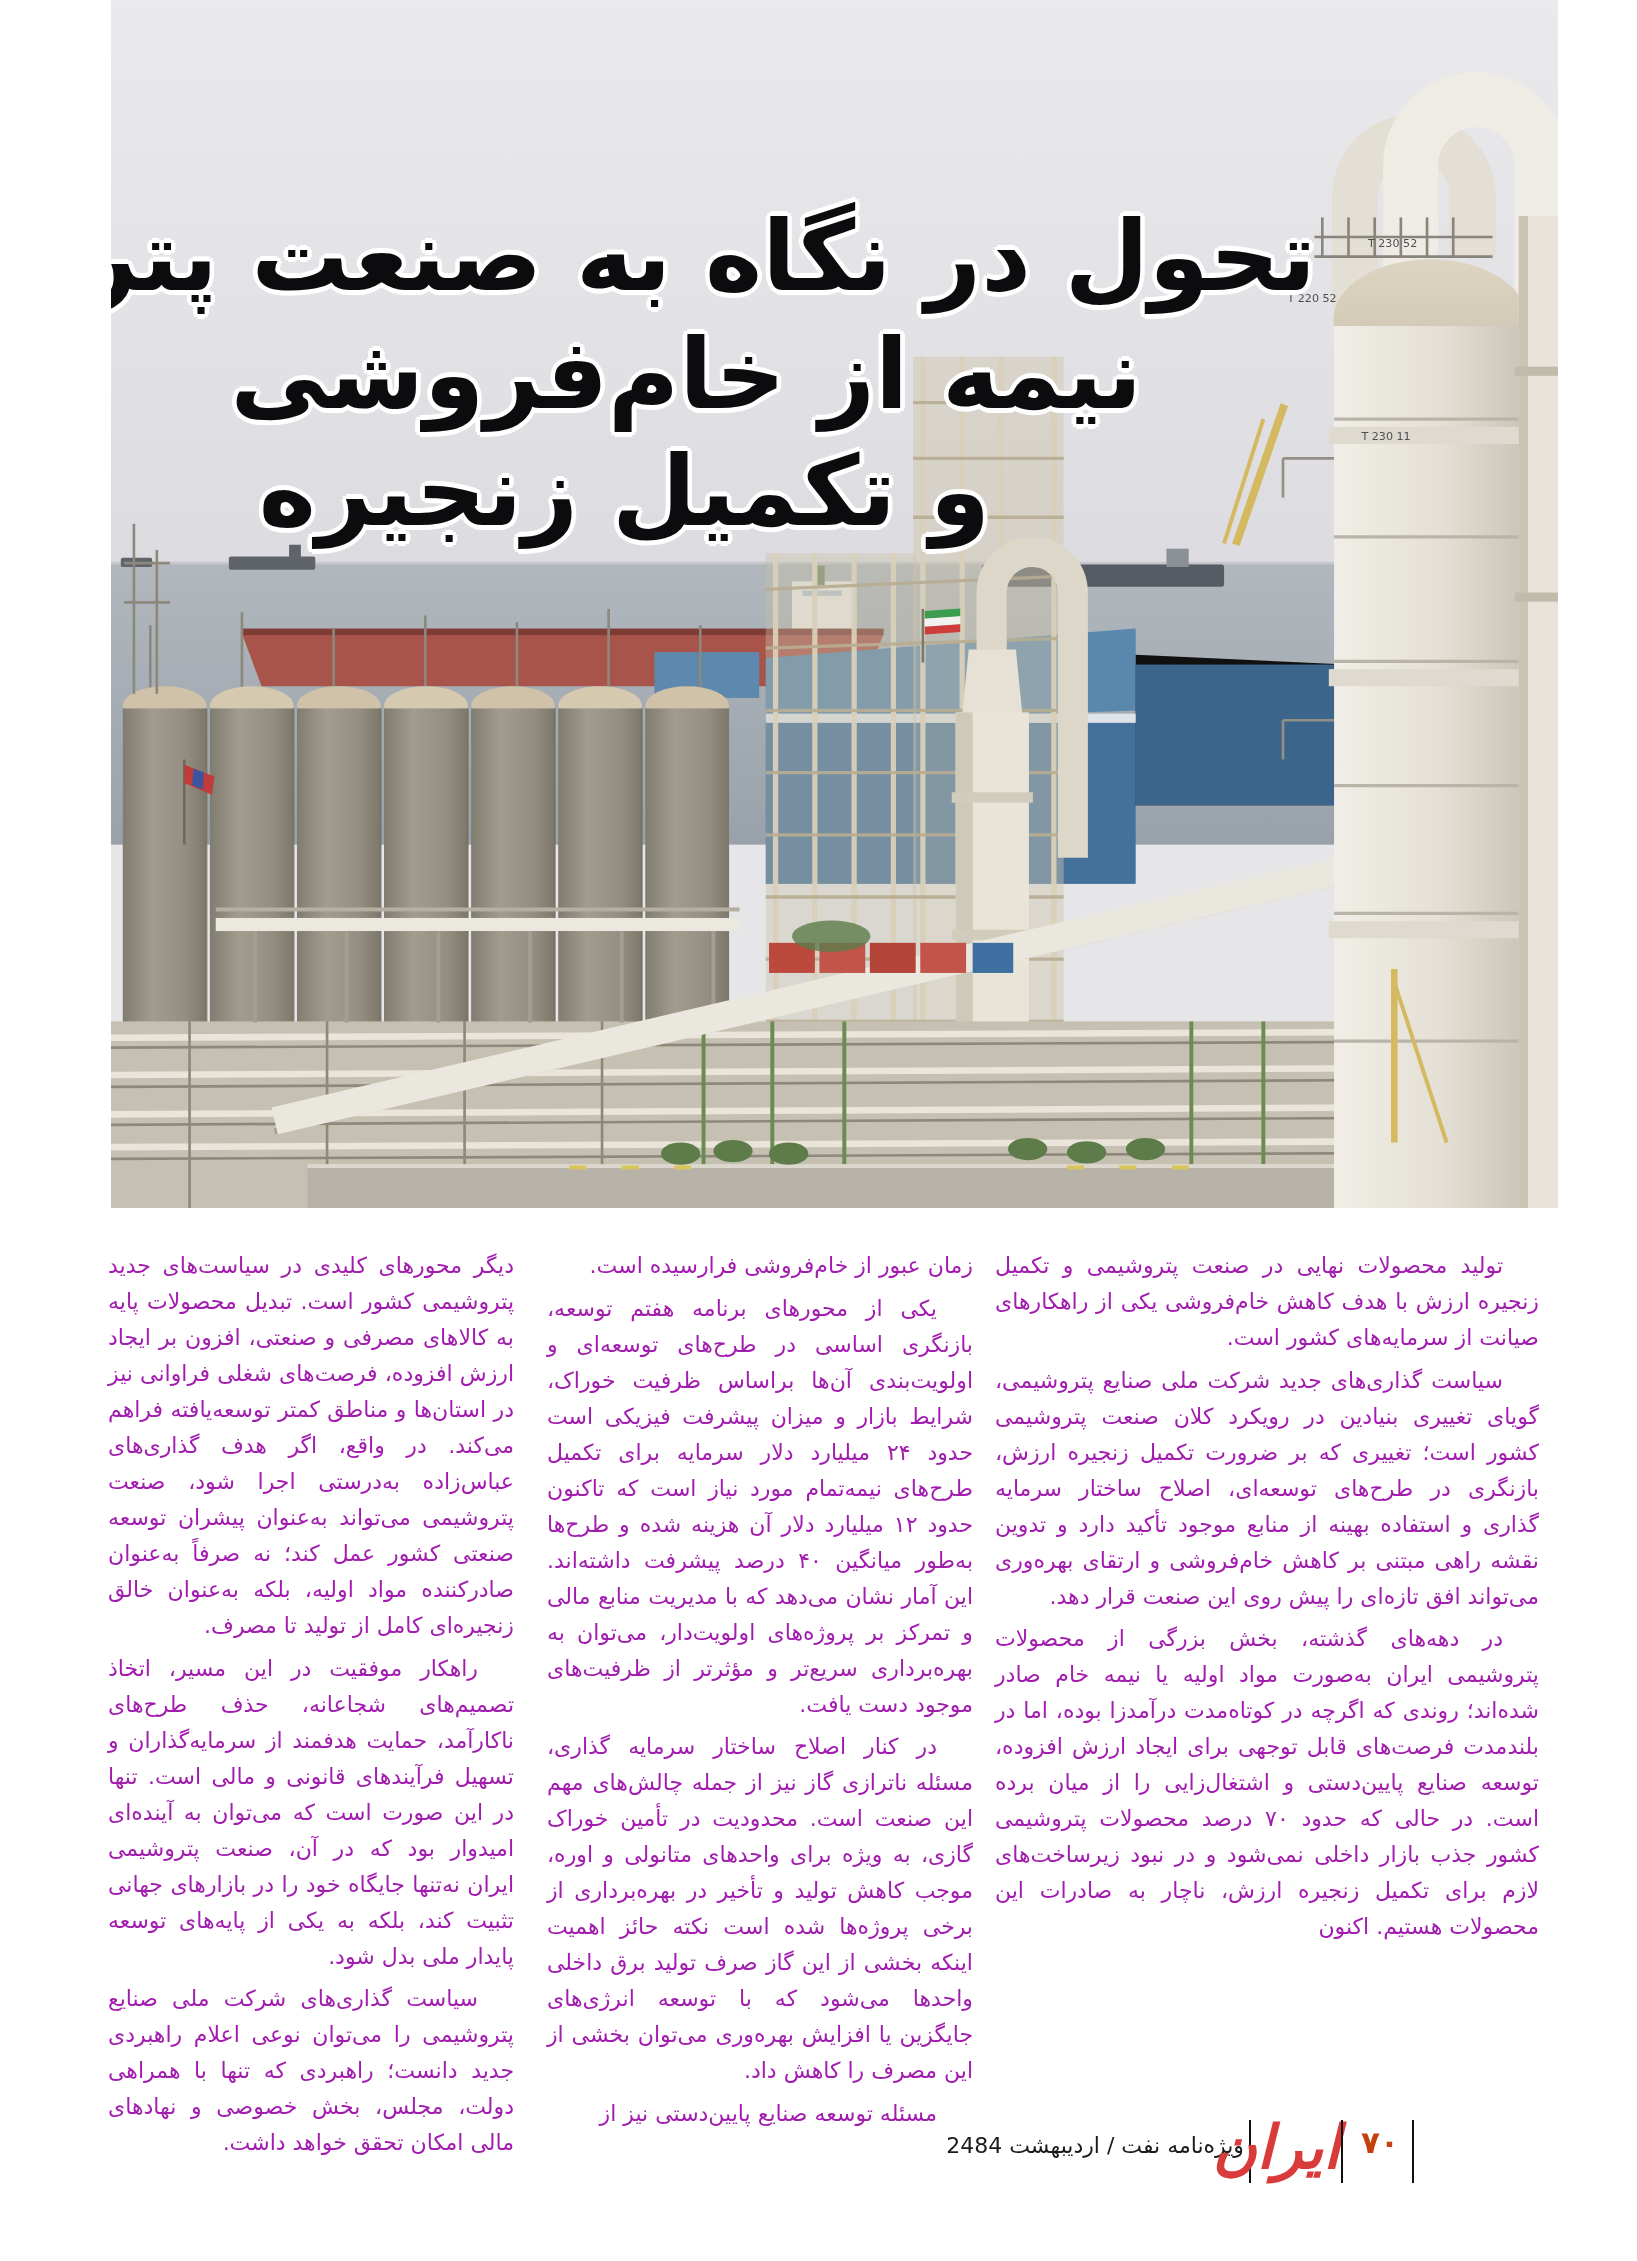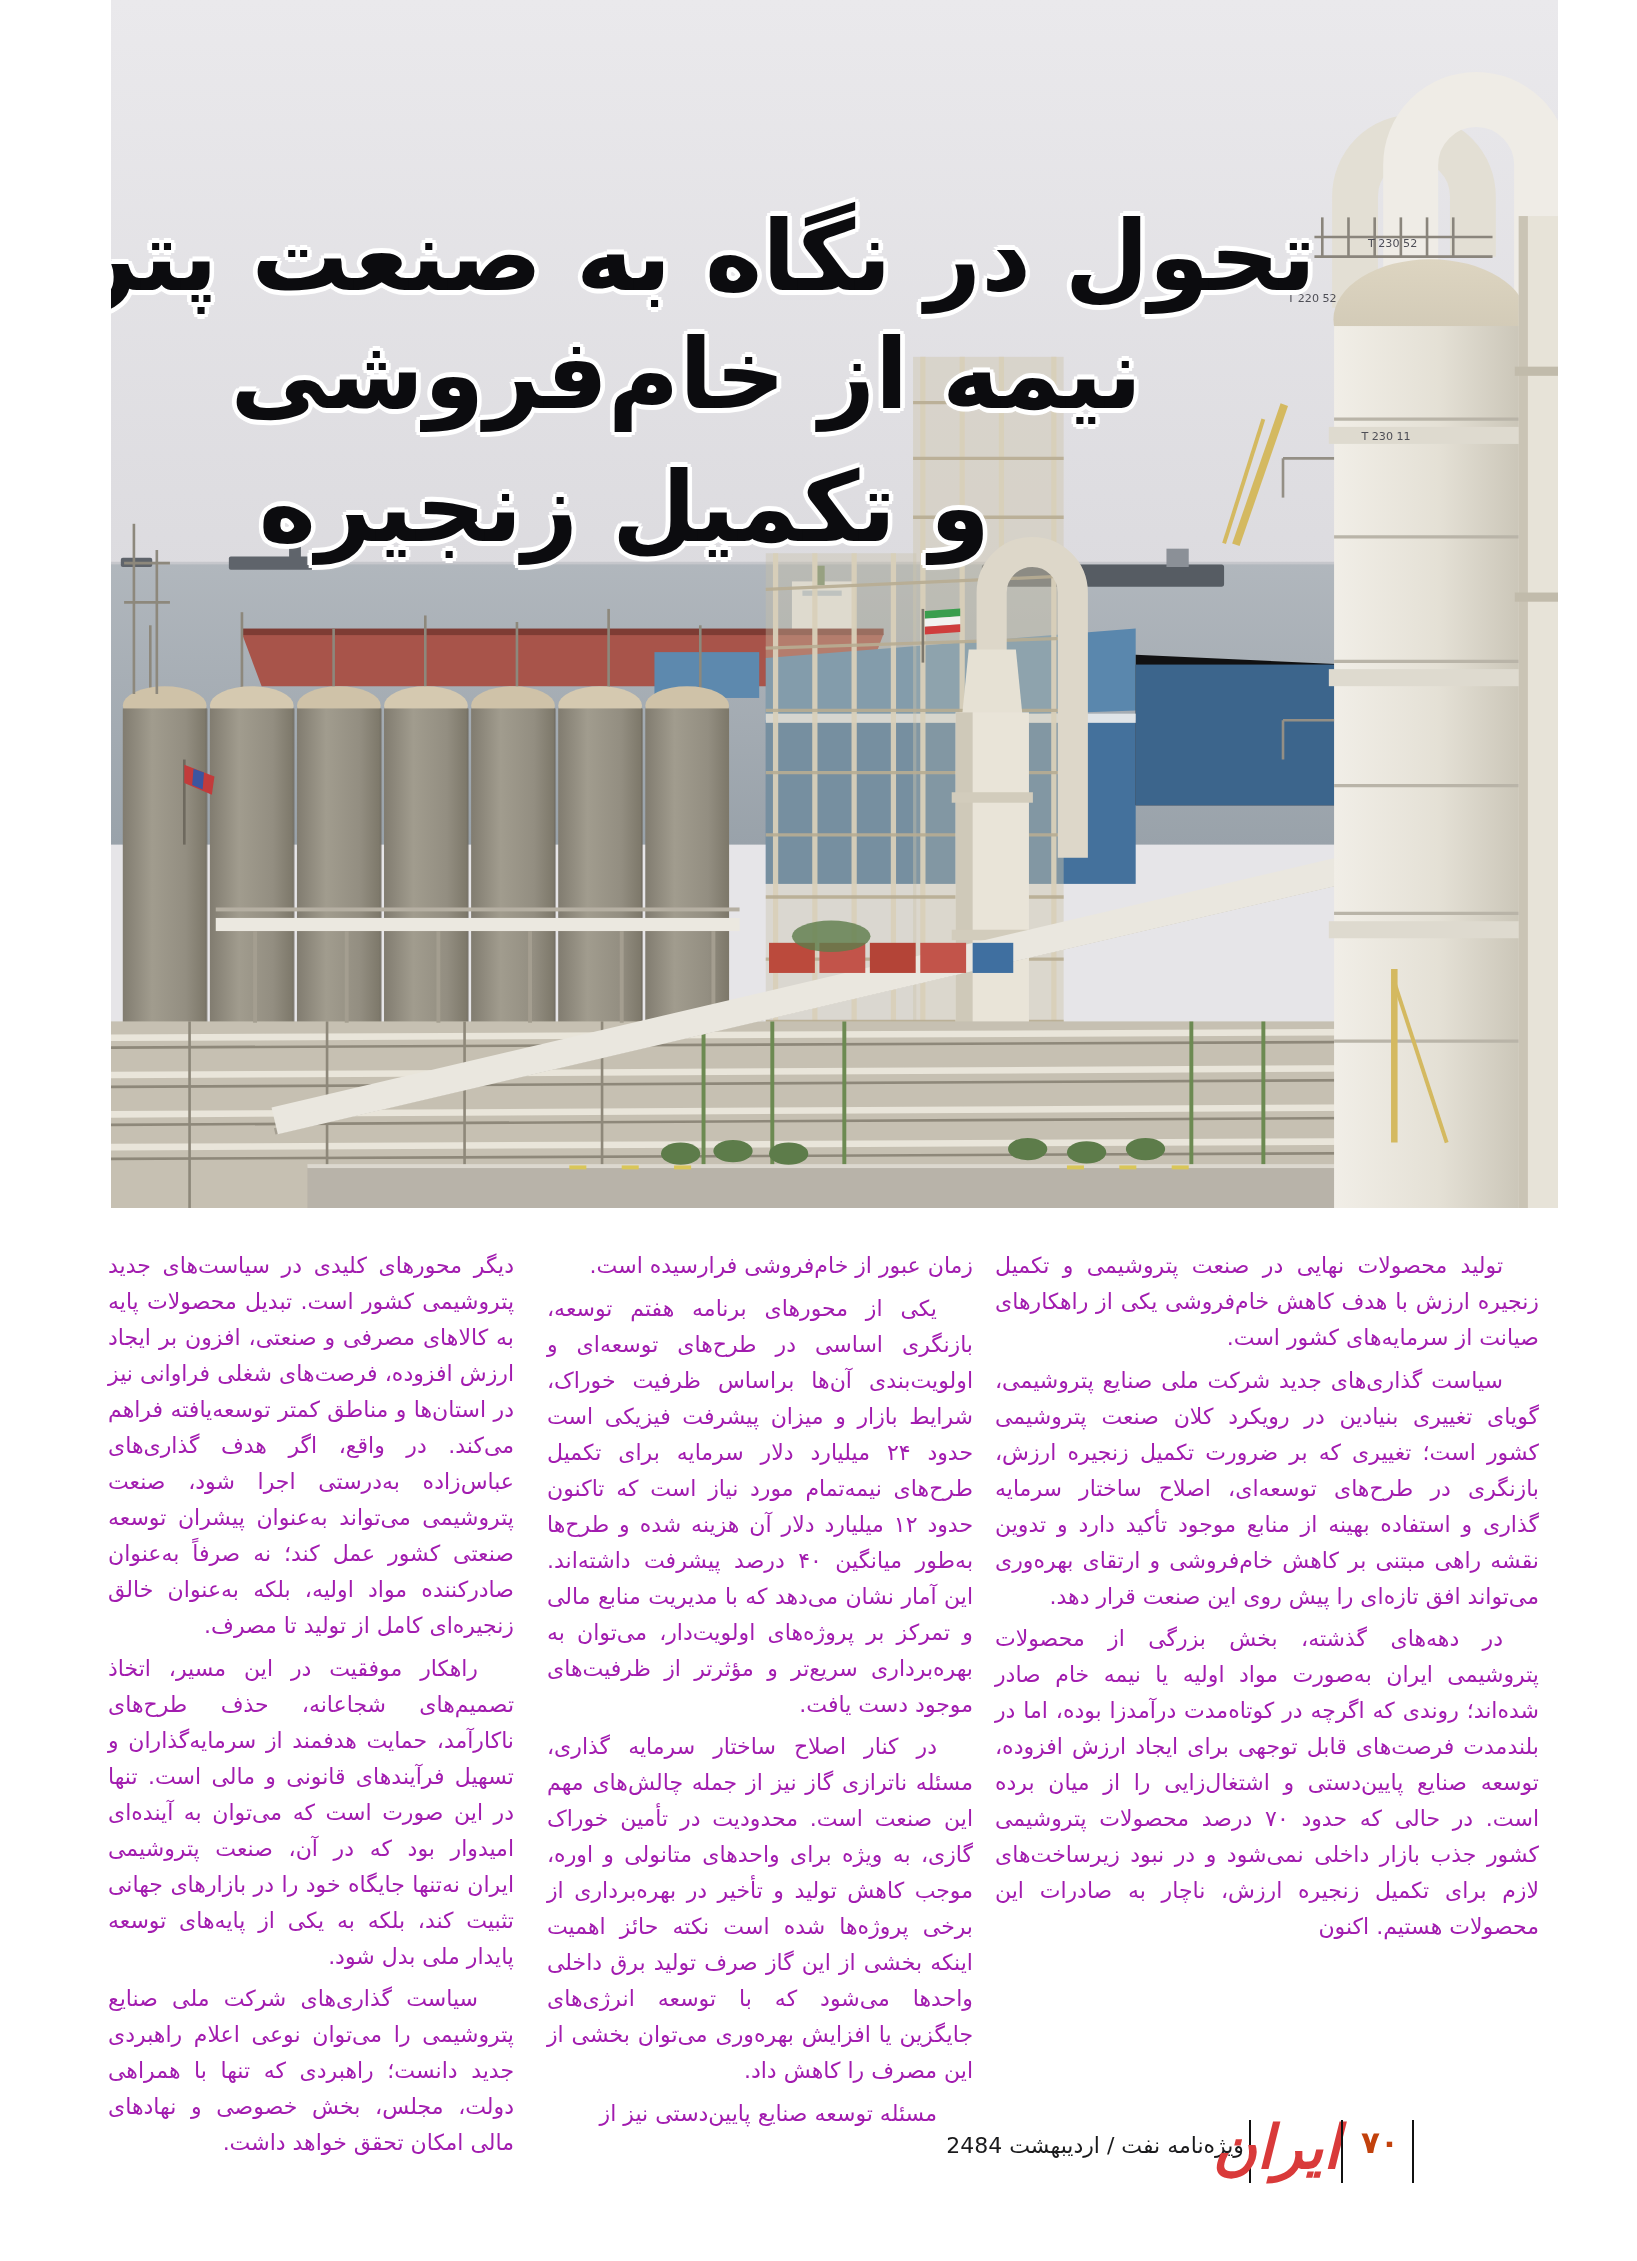--- a/index.html
+++ b/index.html
@@ -17,21 +17,21 @@
   .headline .hl{
     position:absolute;white-space:nowrap;
     font-weight:bold;font-size:97px;line-height:1;color:#0c0c0f;
     text-shadow:
       -4.6px 0 0 #fff, 4.6px 0 0 #fff, 0 -4.6px 0 #fff, 0 4.6px 0 #fff,
       -3.3px -3.3px 0 #fff, 3.3px -3.3px 0 #fff, -3.3px 3.3px 0 #fff, 3.3px 3.3px 0 #fff,
       0 0 6.5px #fff;
   }
   .hl1{top:208px;right:242px;}
   .hl2{top:326px;right:416px;}
-  .hl3{top:443px;right:568px;margin-top:16px;}
+  .hl3{top:443px;right:568px;}
   
   .article-col{
     position:absolute;top:1248px;
     font-size:22px;line-height:36px;color:#a21caf;
     text-align:justify;text-justify:inter-word;
   }
   .article-col p{margin:0 0 6.5px 0;}
   .article-col p.ind{text-indent:36px;}
   .col-1{left:995px;width:544px;}
   .col-2{left:547px;width:426px;}

